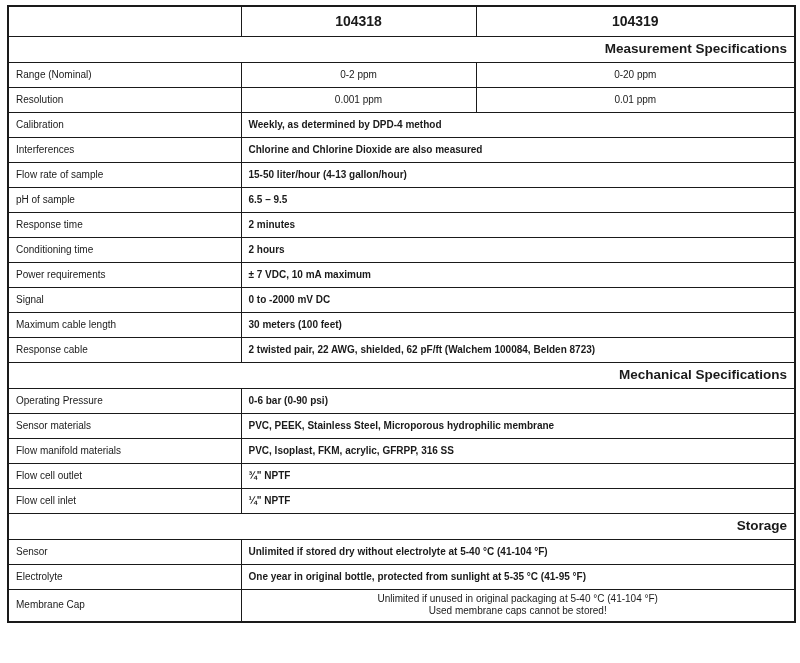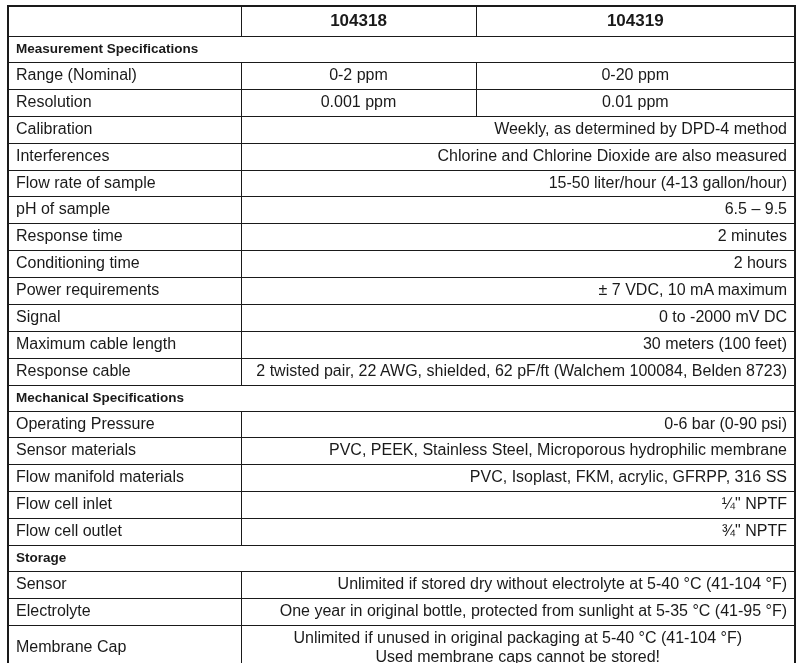--- a/index.html
+++ b/index.html
@@ -29,59 +29,60 @@
     border: 2.5px solid #1a1a1a;
     background: #ffffff;
   }
 
   table.spec-table col.col-label   { width: 233px; }
   table.spec-table col.col-a       { width: 235px; }
   table.spec-table col.col-b       { width: 319px; }
 
   table.spec-table td {
     border: 1.5px solid #1a1a1a;
-    font-size: 16px;
+    font-size: 10px;
     line-height: 1.18;
     padding: 3px 7px 4px 7px;
     height: 17px;
     vertical-align: middle;
     white-space: nowrap;
   }
 
   
   tr.header-row td {
     font-weight: bold;
     text-align: center;
-    font-size: 17px;
+    font-size: 14px;
     height: 20px;
     padding-top: 4px;
     padding-bottom: 5px;
   }
   tr.header-row td.blank-corner {
     border-left: none;
     border-top: none;
   }
 
   
   tr.section-row td {
     font-weight: bold;
     font-size: 13.5px;
-    text-align: left;
+    text-align: right;
     padding-left: 7px;
     height: 18px;
   }
 
   td.label-cell {
     text-align: left;
   }
   td.value-cell {
     text-align: center;
   }
   td.value-span {
-    text-align: right;
+    text-align: left;
+    font-weight: bold;
   }
   td.value-multiline {
     white-space: normal;
     text-align: center;
     line-height: 1.32;
     padding-top: 3px;
     padding-bottom: 4px;
   }
   td.value-multiline .line2 {
     display: block;
@@ -165,26 +166,26 @@
         </tr>
         <tr>
           <td class="label-cell">Sensor materials</td>
           <td colspan="2" class="value-span">PVC, PEEK, Stainless Steel, Microporous hydrophilic membrane</td>
         </tr>
         <tr>
           <td class="label-cell">Flow manifold materials</td>
           <td colspan="2" class="value-span">PVC, Isoplast, FKM, acrylic, GFRPP, 316 SS</td>
         </tr>
         <tr>
+          <td class="label-cell">Flow cell outlet</td>
+          <td colspan="2" class="value-span">¾" NPTF</td>
+        </tr>
+        <tr>
           <td class="label-cell">Flow cell inlet</td>
           <td colspan="2" class="value-span">¼" NPTF</td>
-        </tr>
-        <tr>
-          <td class="label-cell">Flow cell outlet</td>
-          <td colspan="2" class="value-span">¾" NPTF</td>
         </tr>
         <tr class="section-row">
           <td colspan="3">Storage</td>
         </tr>
         <tr>
           <td class="label-cell">Sensor</td>
           <td colspan="2" class="value-span">Unlimited if stored dry without electrolyte at 5-40 °C (41-104 °F)</td>
         </tr>
         <tr>
           <td class="label-cell">Electrolyte</td>

